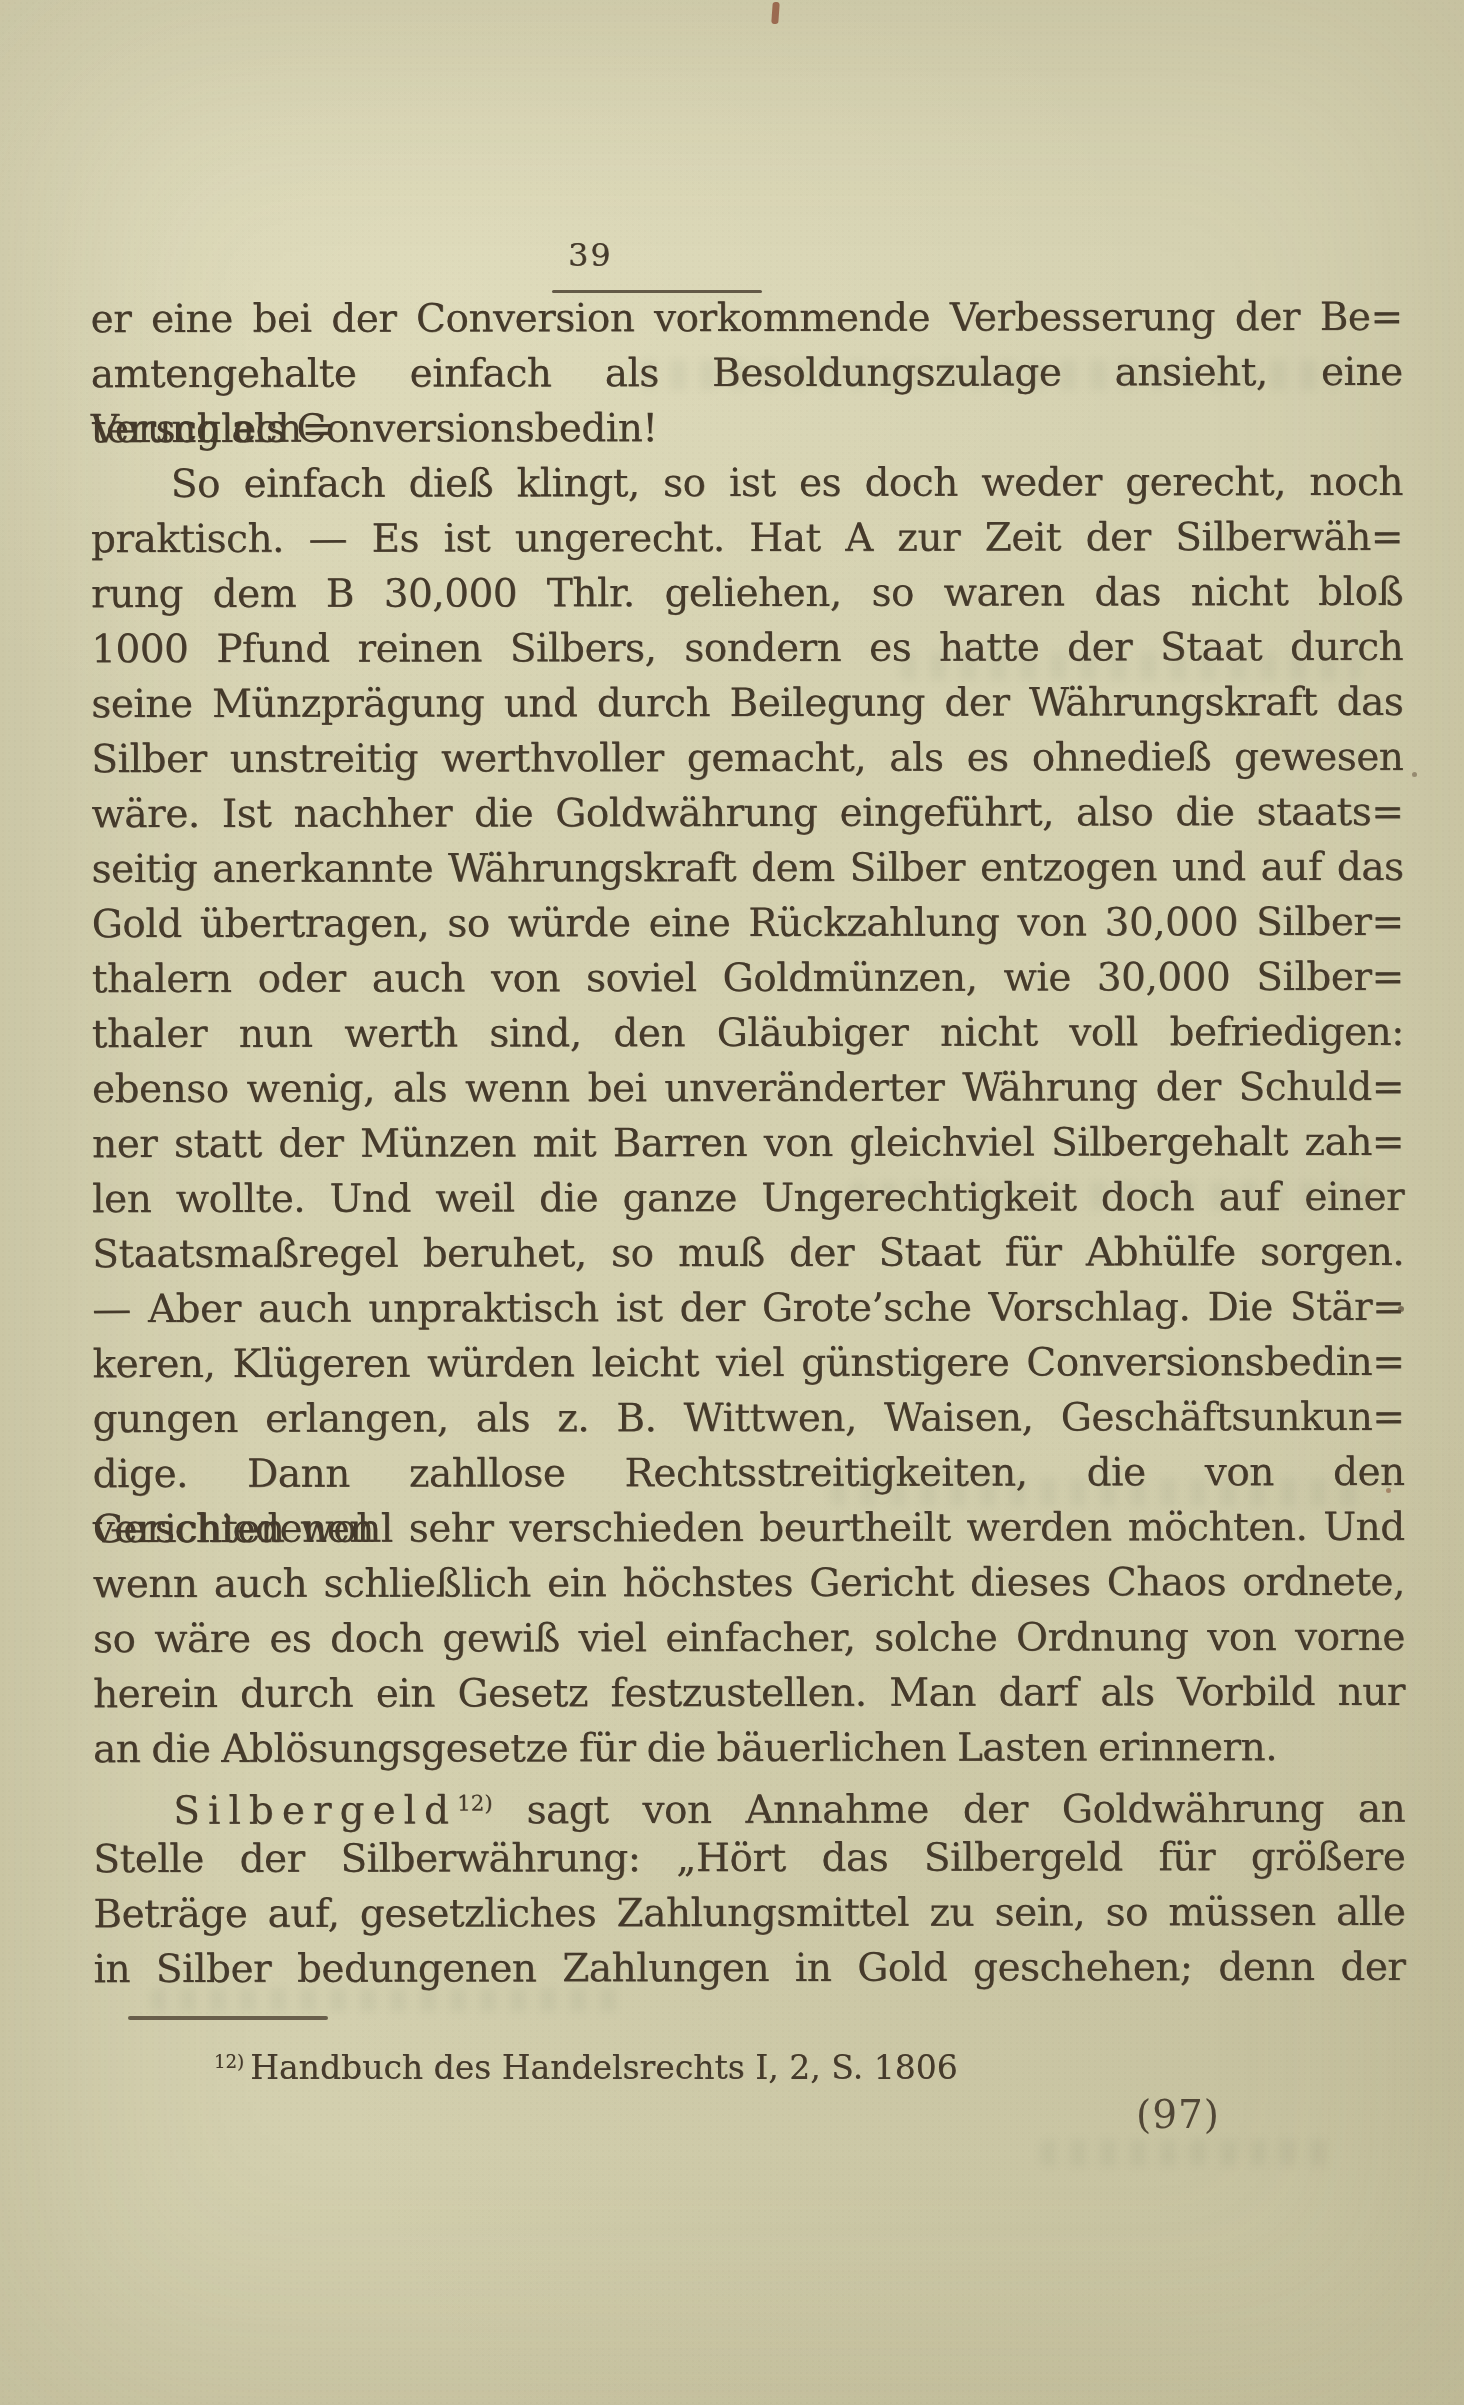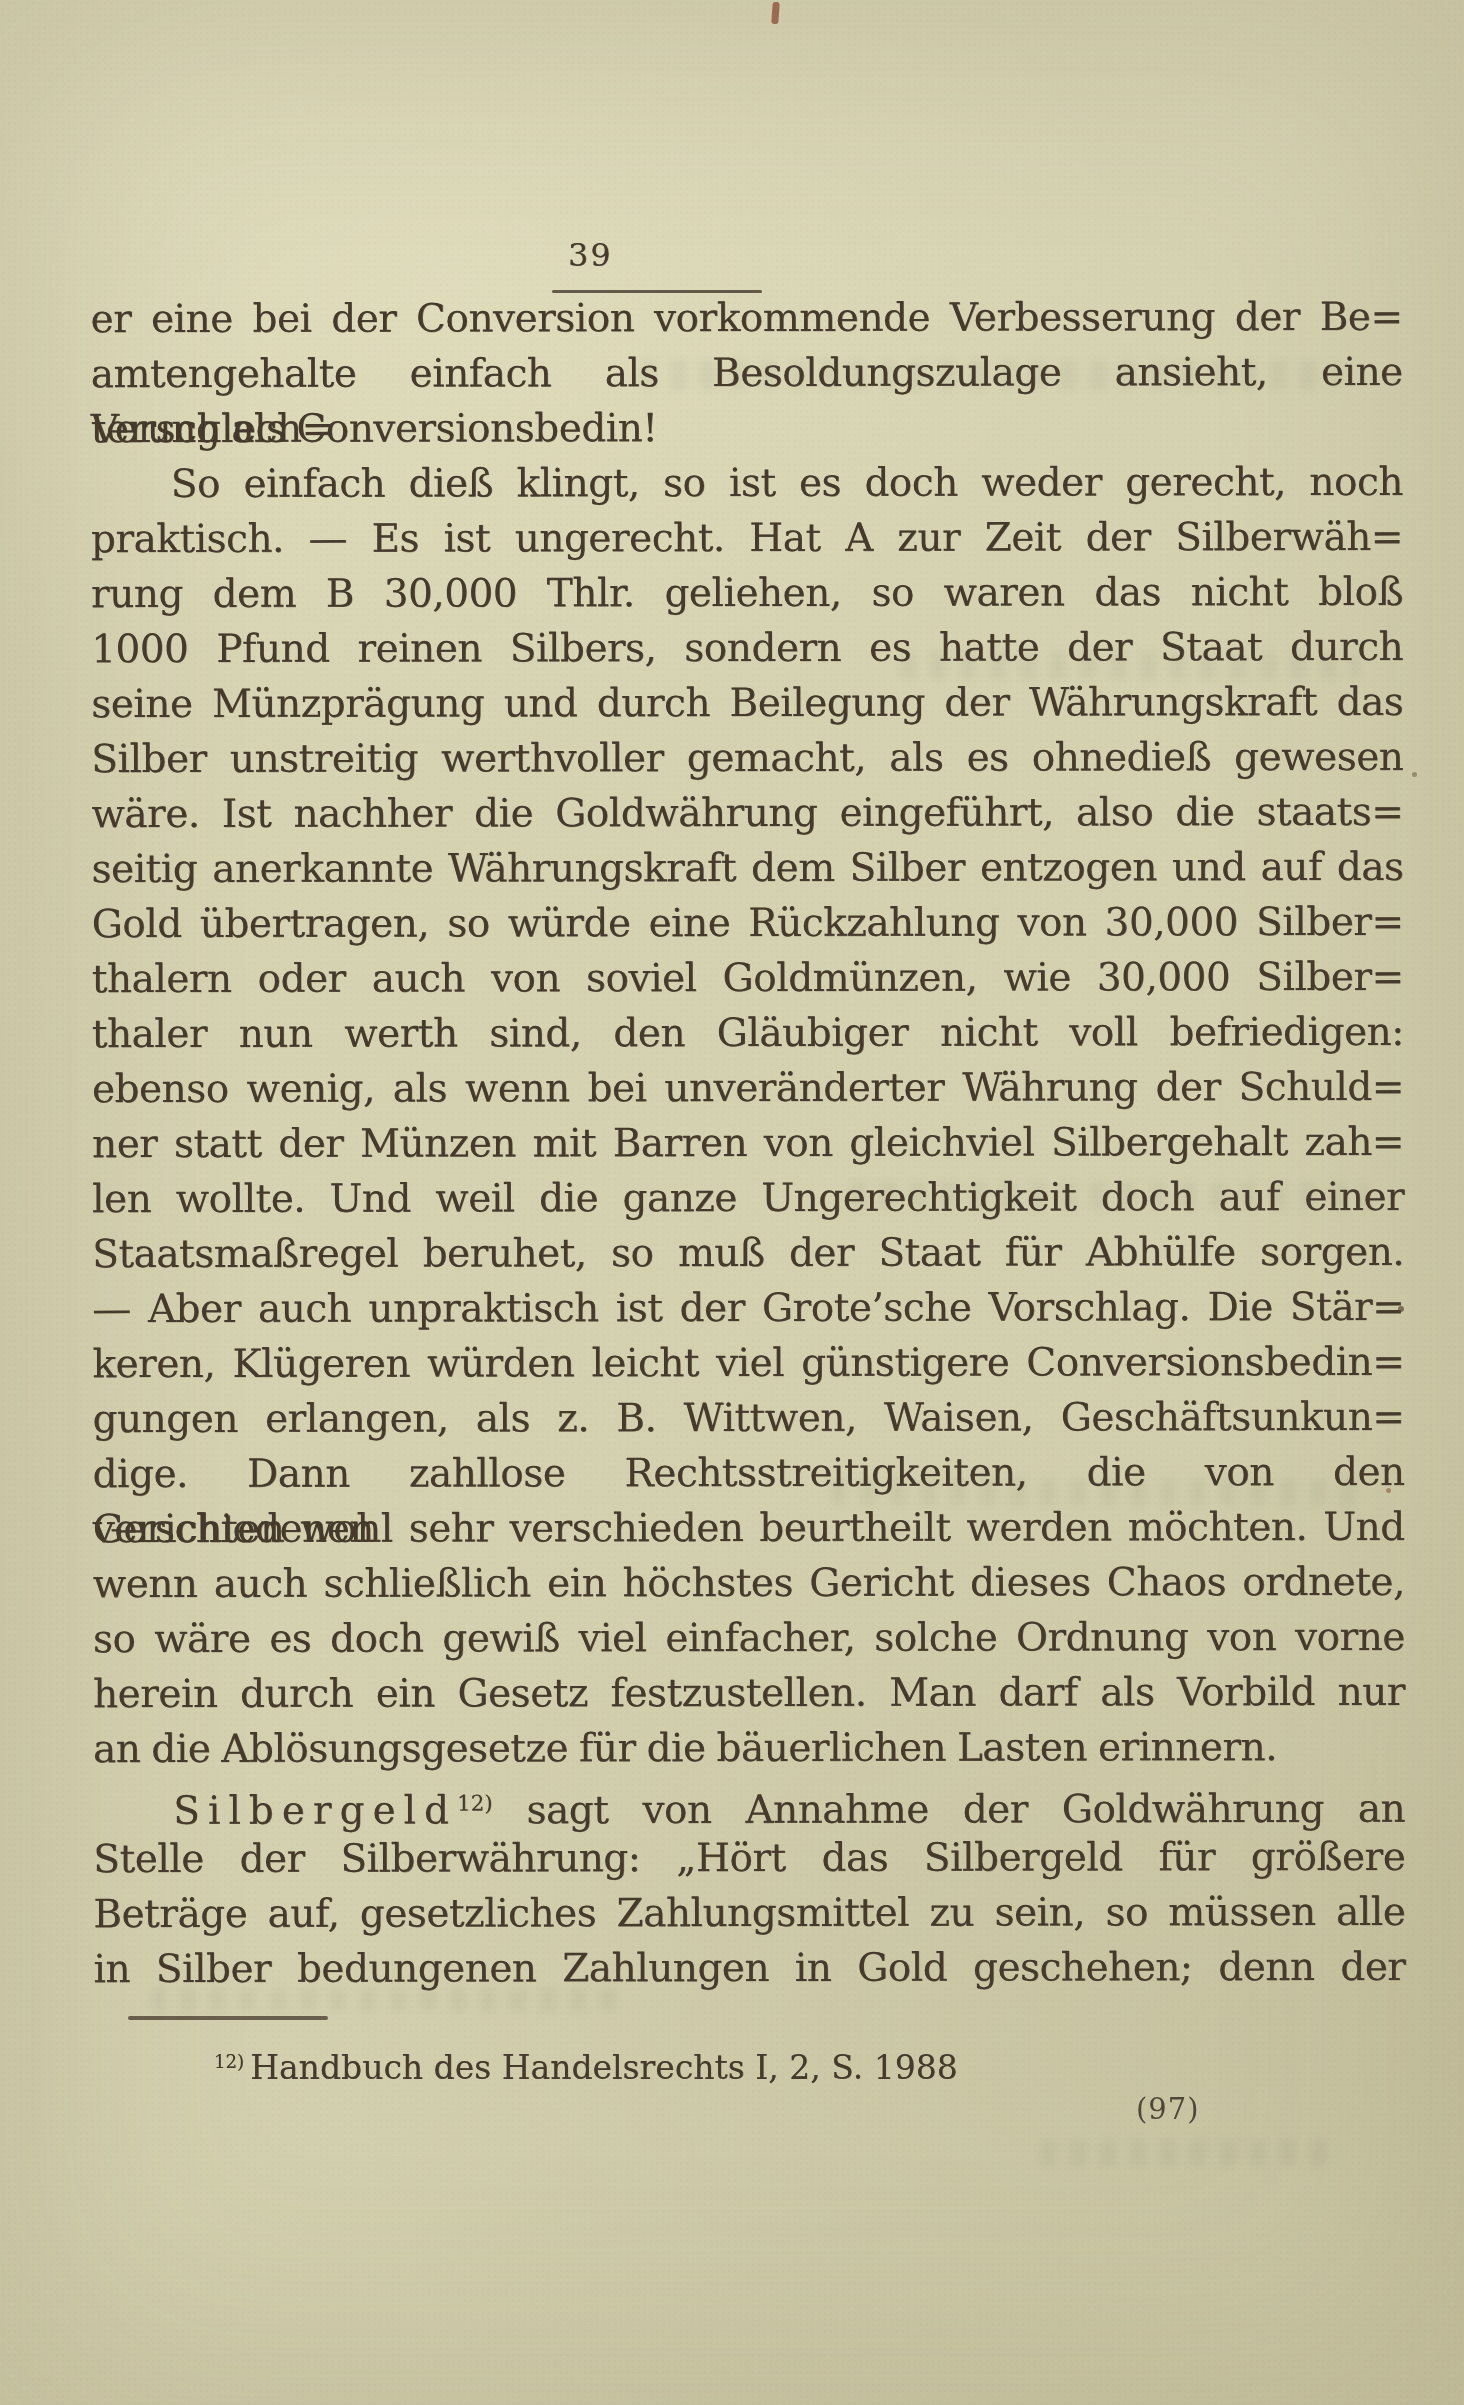--- a/index.html
+++ b/index.html
@@ -62,21 +62,21 @@
     position:absolute;left:128px;top:2016px;width:200px;height:4px;
     background:var(--ink,#453a2b);opacity:.75;border-radius:2px;
   }
   .footnote{
     position:absolute;left:92px;top:2040px;width:1312px;padding-left:122px;
     font-size:33px;line-height:44px;
     text-shadow:0.3px 0.3px 0.5px rgba(58,47,33,0.5);
   }
   .footnote .superscript{margin-right:6px;}
   .sheet-number{
-    position:absolute;left:1136px;top:2092px;font-size:29px;letter-spacing:1px;
+    position:absolute;left:1136px;top:2092px;font-size:39px;letter-spacing:1px;
     opacity:.9;
     text-align:right;
   }
 </style>
 </head>
 <body style="--paper: #d5d2b2; --ink: #453a2b;">
 
 <div class="paper-shade"></div>
 
 <div class="ghost" style="left:640px;top:360px;width:700px;height:30px;"></div>
@@ -118,21 +118,21 @@
     <div class="line"><span>herein durch ein Gesetz festzustellen. Man darf als Vorbild nur</span></div>
     <div class="line end"><span>an die Ablösungsgesetze für die bäuerlichen Lasten erinnern.</span></div>
     <div class="line indent"><span class="letterspaced">Silbergeld</span><span class="superscript">12)</span><span> sagt von Annahme der Goldwährung an</span></div>
     <div class="line"><span>Stelle der Silberwährung: „Hört das Silbergeld für größere</span></div>
     <div class="line"><span>Beträge auf, gesetzliches Zahlungsmittel zu sein, so müssen alle</span></div>
     <div class="line"><span>in Silber bedungenen Zahlungen in Gold geschehen; denn der</span></div>
   </main>
 
 <div class="footnote-rule"></div>
 <div class="footnote">
-  <span class="superscript">12)</span><span>Handbuch des Handelsrechts I, 2, S. 1988</span>
+  <span class="superscript">12)</span><span>Handbuch des Handelsrechts I, 2, S. 1806</span>
 </div>
 
 <div class="sheet-number">(97)</div>
 
 <div class="speck" style="left:772px;top:2px;width:7px;height:22px;background:#8a4a33;opacity:.75;border-radius:3px;transform:rotate(4deg);"></div>
 <div class="speck" style="left:1398px;top:1306px;width:6px;height:6px;background:#5a4a38;opacity:.7;"></div>
 <div class="speck" style="left:1386px;top:1488px;width:5px;height:5px;background:#8a5a40;opacity:.6;"></div>
 <div class="speck" style="left:1412px;top:772px;width:5px;height:5px;background:#6a5a44;opacity:.55;"></div>
 
 <div class="grain"></div>

